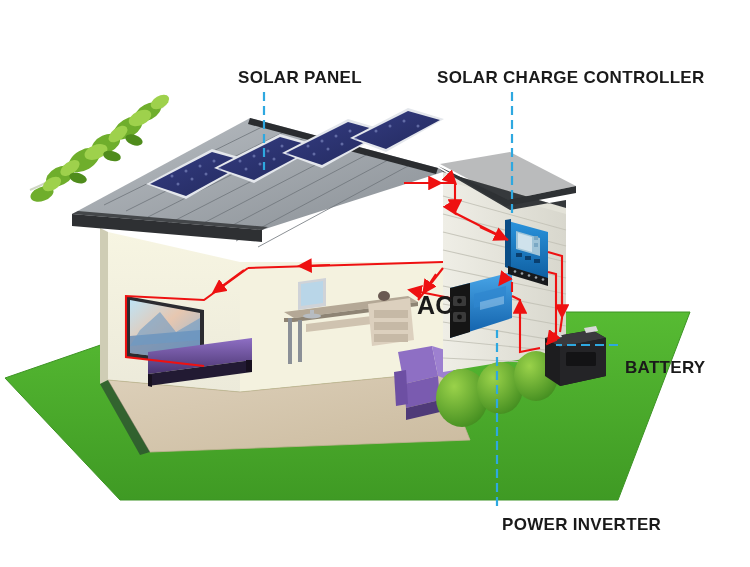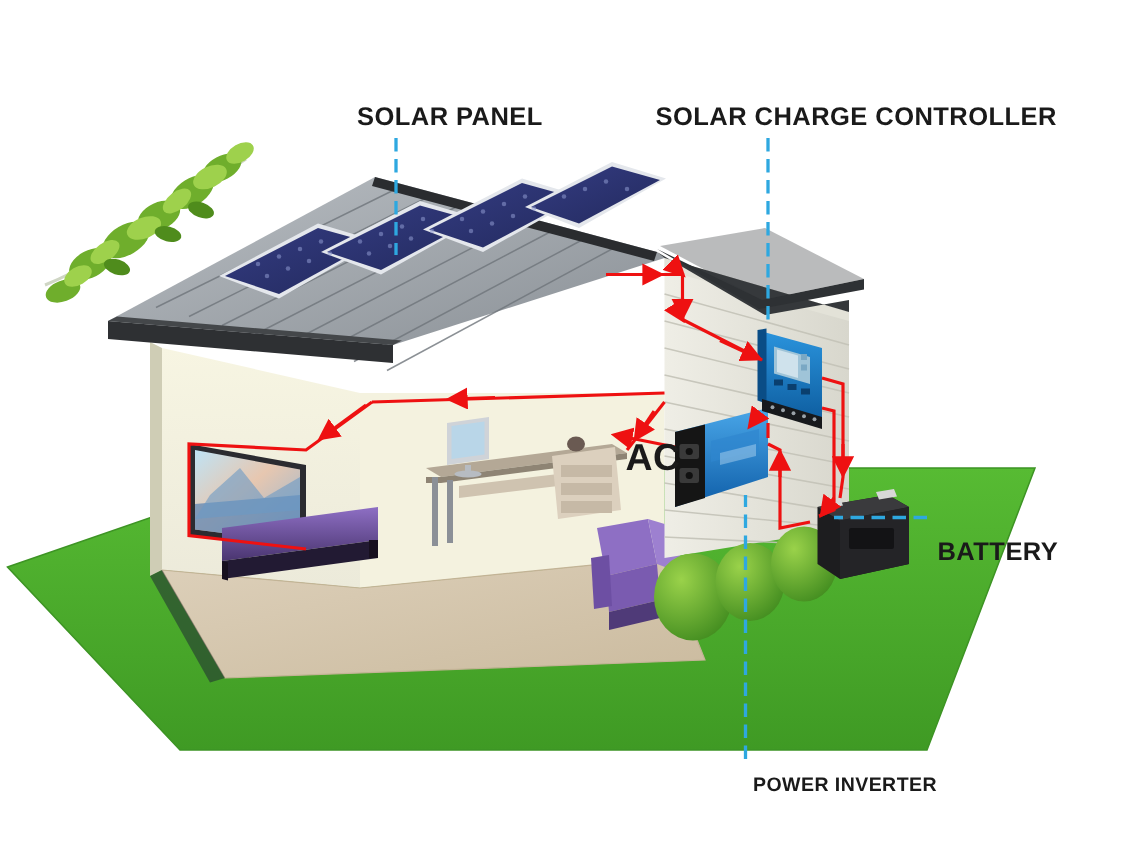--- a/index.html
+++ b/index.html
@@ -5,21 +5,21 @@
   html,body{margin:0;padding:0;background:#ffffff;}
   body{width:750px;height:567px;overflow:hidden;
        font-family:"Liberation Sans",sans-serif;}
   #stage{position:relative;width:618px;height:567px;background:#fff;}
 
   .lbl{position:absolute;font-family:"Liberation Sans",sans-serif;
        font-weight:700;color:#1a1a1a;letter-spacing:.3px;white-space:nowrap;}
   #lbl-solar-panel{left:238px;top:68px;font-size:17px;}
   #lbl-controller{left:437px;top:68px;font-size:17px;}
   #lbl-battery{left:625px;top:322px;font-size:17px;margin-top:36px;}
-  #lbl-inverter{left:502px;top:515px;font-size:13px;text-align:center;}
+  #lbl-inverter{left:502px;top:515px;font-size:17px;text-align:center;}
   #lbl-ac{left:417px;top:291px;font-size:25px;}
 
   svg.layer{position:absolute;left:0;top:0;width:750px;height:567px;overflow:visible;}
   #scene{pointer-events:none;}
 </style>
 </head>
 <body>
 
 <div id="stage">
 

